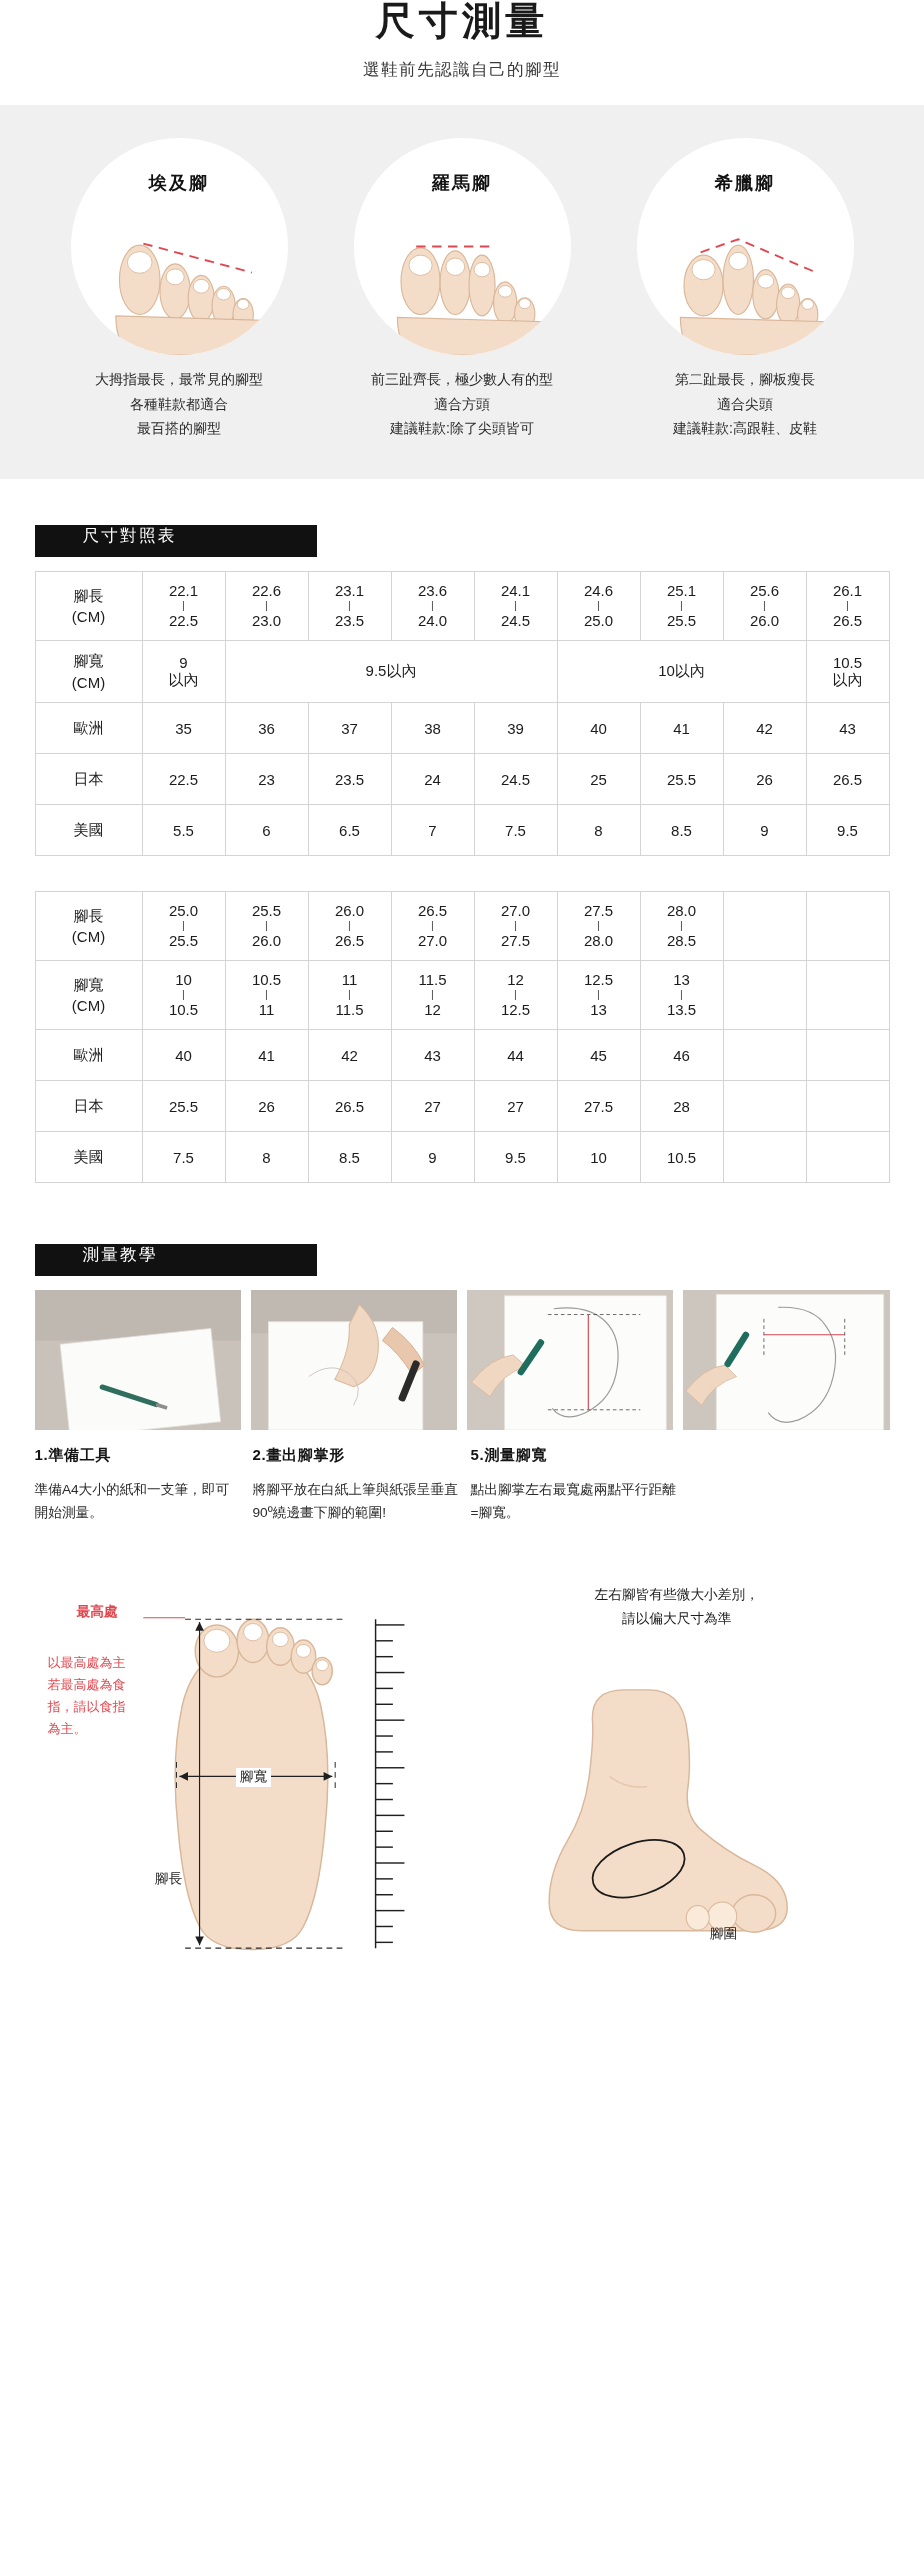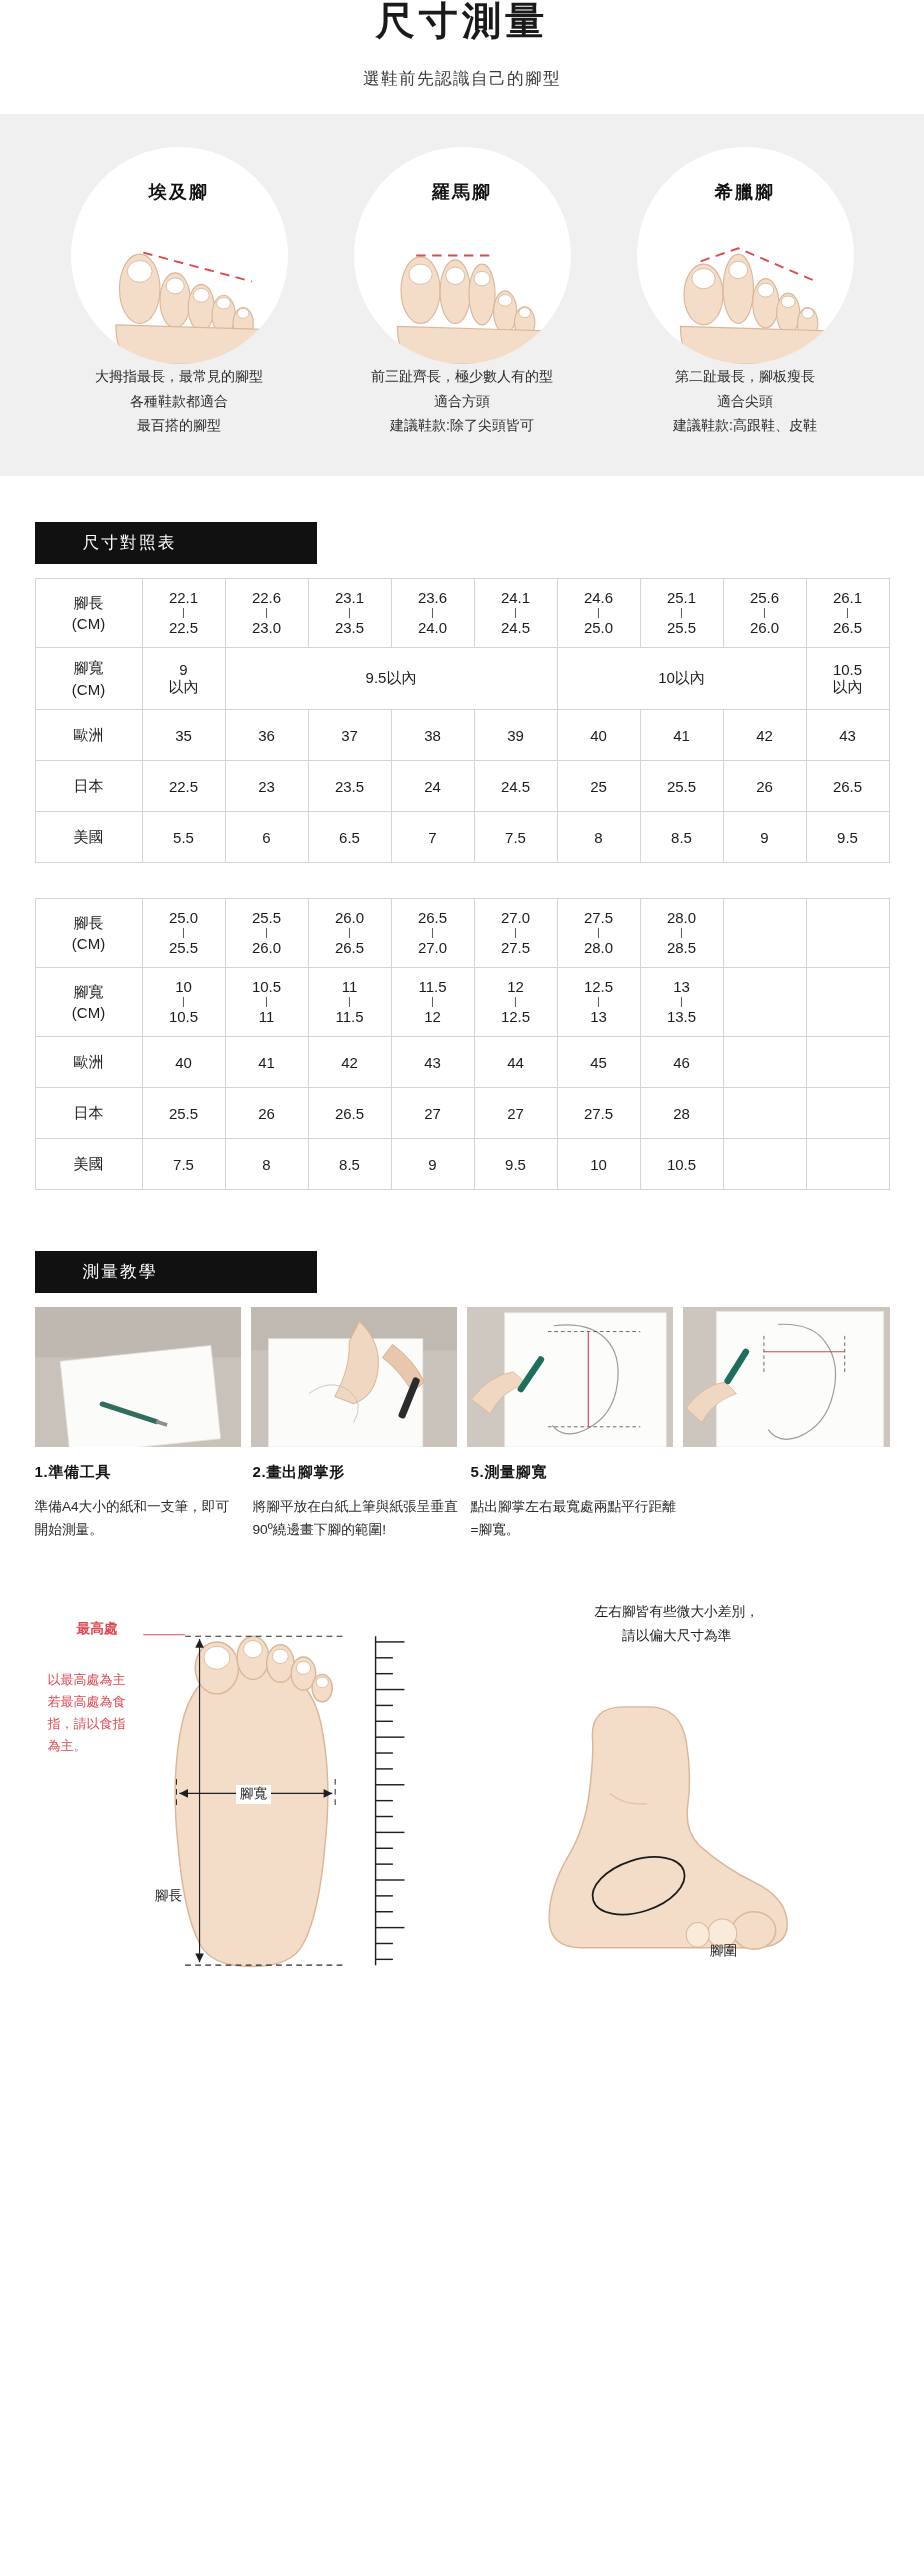--- a/index.html
+++ b/index.html
@@ -16,21 +16,21 @@
   
   .header { text-align: center; }
   .title {
     font-size: 39px;
     font-weight: 700;
     letter-spacing: 4.3px;
     color: #1a1a1a;
     line-height: 1.1;
   }
   .subtitle {
-    margin-top: 25px;
+    margin-top: 16px;
     font-size: 16.6px;
     color: #3a3a3a;
     letter-spacing: 1.4px;
   }
 
   
   .foot-band {
     margin-top: 24.5px;
     background: #f0f0f0;
     padding: 33px 0 38px 0;
@@ -53,39 +53,39 @@
     position: absolute;
     top: 33px; left: 0; right: 0;
     font-size: 18px;
     font-weight: 700;
     letter-spacing: 2.2px;
     color: #111;
     z-index: 5;
   }
   .foot-svg { position: absolute; left: 0; top: 0; }
   .foot-desc {
-    margin-top: 0;
+    margin-top: 12px;
     font-size: 14px;
     line-height: 1.75;
     color: #2b2b2b;
   }
 
   
   .section-head {
     margin: 0 auto;
     width: 855px;
     padding-left: 0;
   }
   .tag {
     display: inline-block;
     background: #111111;
     color: #ffffff;
     font-size: 16.6px;
     letter-spacing: 2.2px;
-    padding: 10px 33px 10px 48px;
+    padding: 0 33px 10px 48px;
     min-width: 282px;
   }
 
   
   .table-wrap { width: 855px; margin: 0 auto; }
   table.size {
     width: 100%;
     border-collapse: collapse;
     table-layout: fixed;
     background: #fff;

